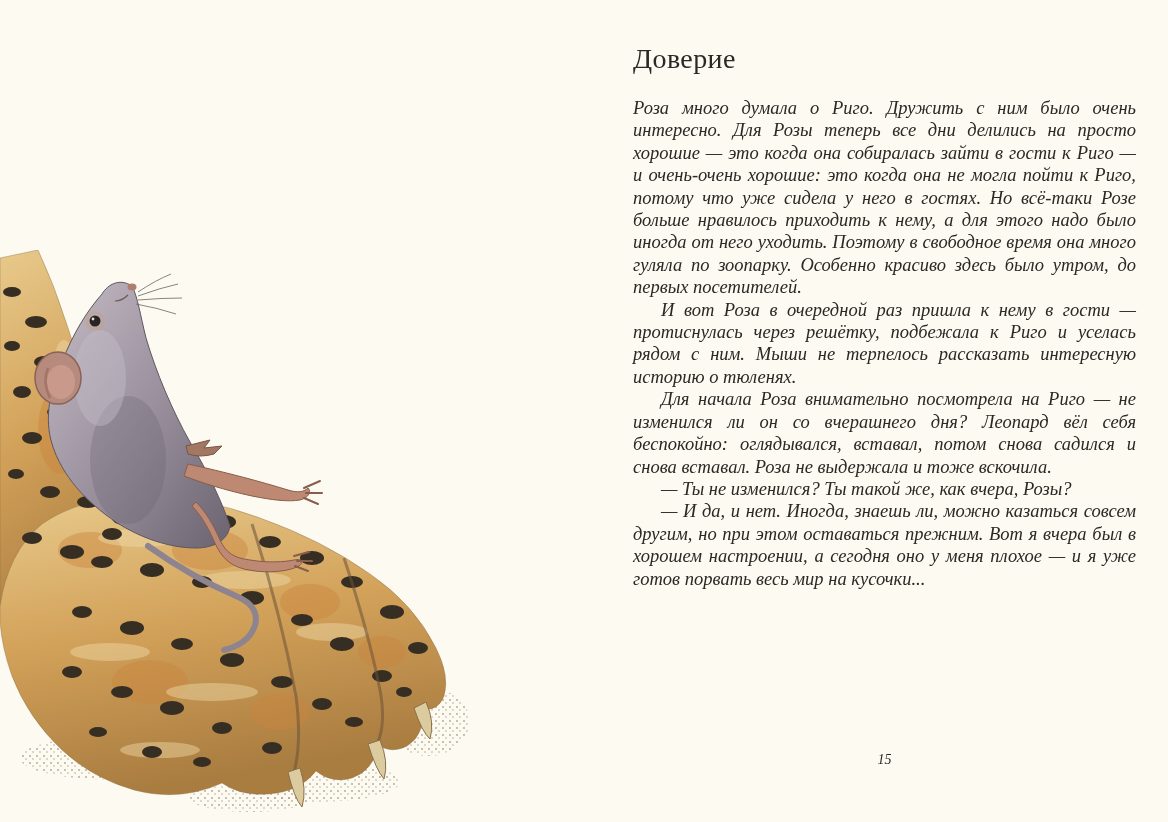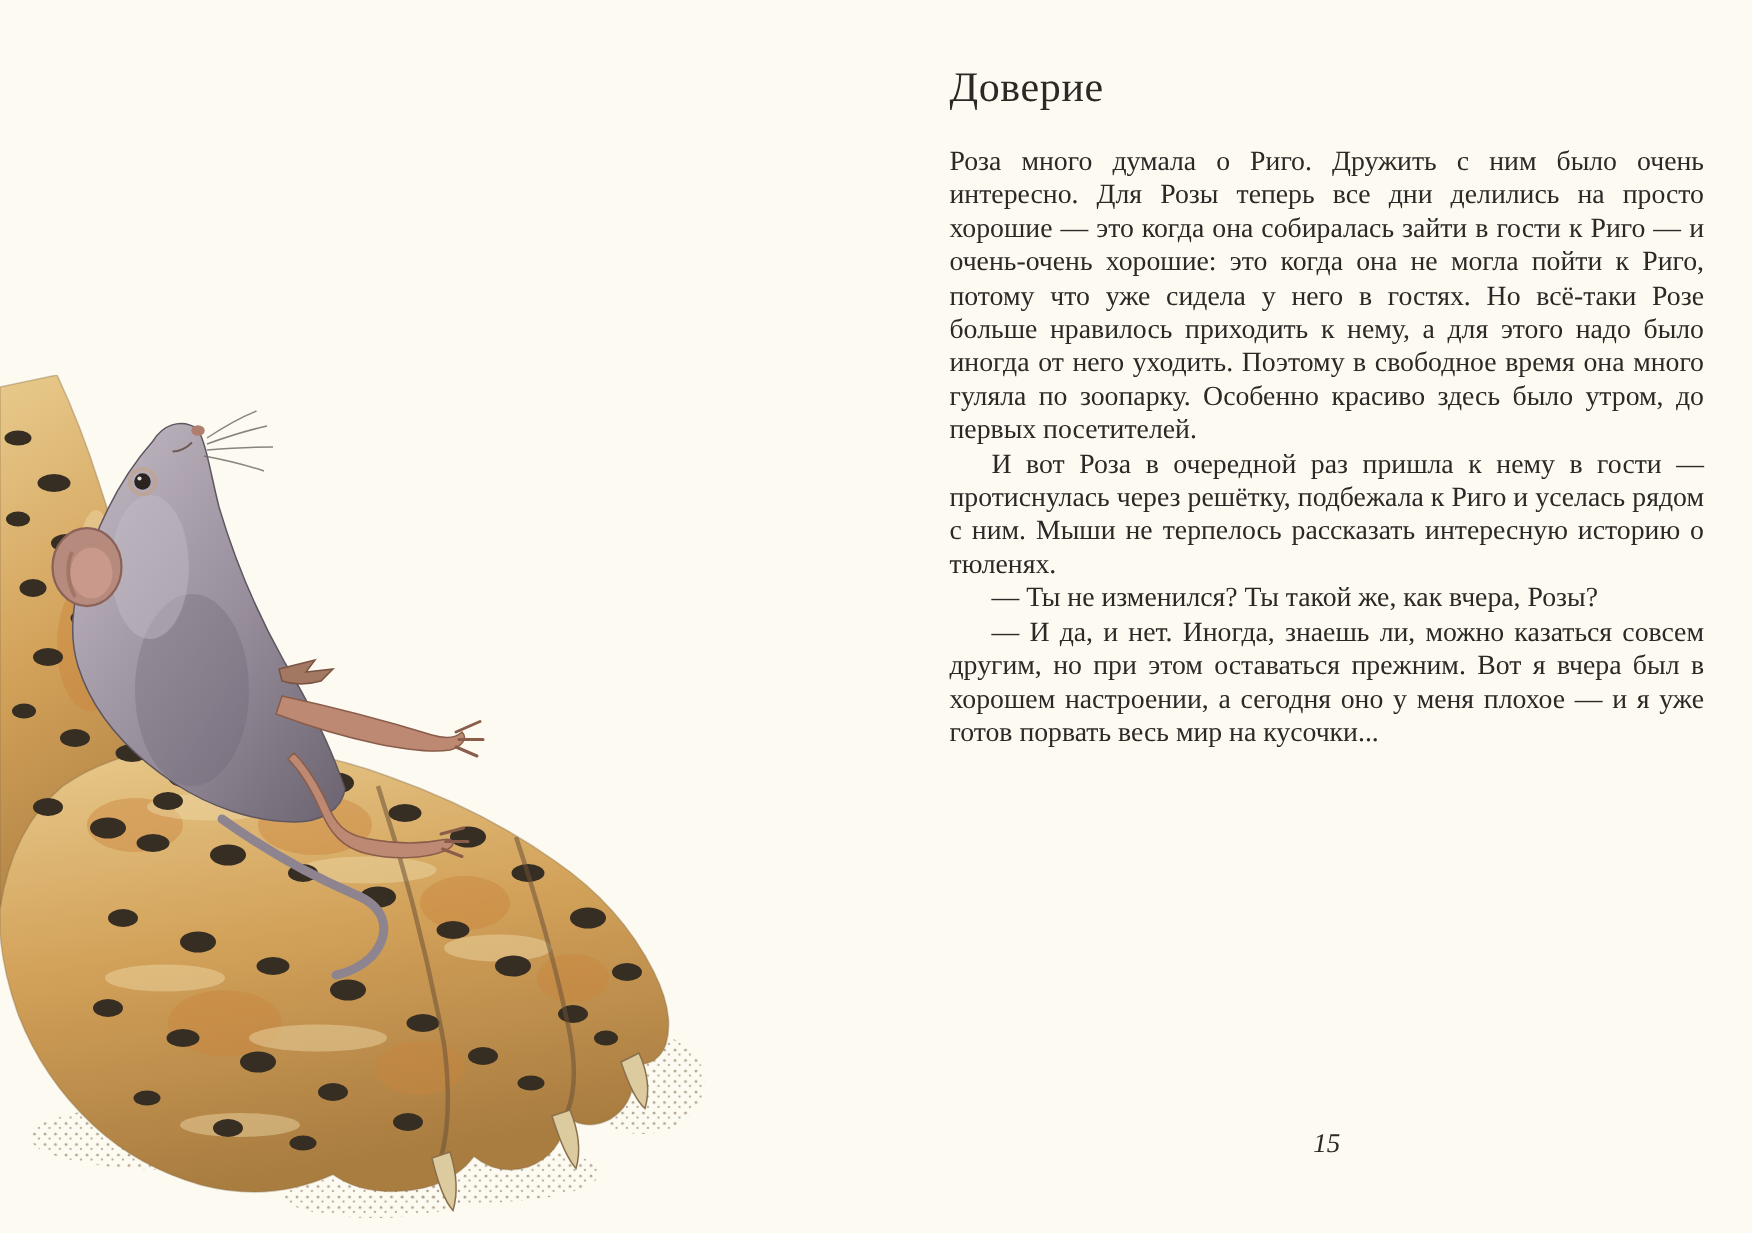--- a/index.html
+++ b/index.html
@@ -10,26 +10,27 @@
   }
   .illustration{position:absolute;left:0;top:250px;width:470px;height:572px;}
   .text-column{position:absolute;left:633px;top:44px;width:503px;}
   .chapter-title{
     margin:0 0 23px 0;font-size:28px;line-height:30px;font-weight:normal;
     letter-spacing:.4px;color:#2B2825;
   }
   .text-column p{
     margin:0;font-size:18.5px;line-height:22.4px;text-align:justify;
     color:#2B2825;
+    font-style:italic;
   }
   p.gap{}
   p.indent{text-indent:28px;}
   .page-number{
     position:absolute;left:633px;top:752px;width:503px;text-align:center;
-    font-style:italic;font-size:18px;color:#2B2825;
+    font-style:italic;font-size:14px;color:#2B2825;
   }
 </style>
 </head>
 <body>
 
 <div class="page">
 
   <svg class="illustration" viewBox="0 0 470 572" role="img" aria-label="Серая мышь Роза полулежит, прислонившись спиной к пятнистой лапе леопарда Риго">
     <defs>
       <linearGradient id="furG" x1="0" y1="0" x2="0.25" y2="1">
@@ -183,18 +184,19 @@
         <path d="M297 311 L312 311"></path>
         <path d="M295 316 L308 321"></path>
       </g>
     </g>
   </svg>
 
   <main class="text-column">
     <h1 class="chapter-title">Доверие</h1>
     <p>Роза много думала о Риго. Дружить с ним было очень интересно. Для Розы теперь все дни делились на просто хорошие — это когда она собиралась зайти в гости к Риго — и очень-очень хорошие: это когда она не могла пойти к Риго, потому что уже сидела у него в гостях. Но всё-таки Розе больше нравилось приходить к нему, а для этого надо было иногда от него уходить. Поэтому в свободное время она много гуляла по зоопарку. Особенно красиво здесь было утром, до первых посетителей.</p>
     <p class="gap indent">И вот Роза в очередной раз пришла к нему в гости — протиснулась через решётку, подбежала к Риго и уселась рядом с ним. Мыши не терпелось рассказать интересную историю о тюленях.</p>
+    <p class="gap indent">Для начала Роза внимательно посмотрела на Риго — не изменился ли он со вчерашнего дня? Леопард вёл себя беспокойно: оглядывался, вставал, потом снова садился и снова вставал. Роза не выдержала и тоже вскочила.</p>
     <p class="indent">— Ты не изменился? Ты такой же, как вчера, Розы?</p>
     <p class="indent">— И да, и нет. Иногда, знаешь ли, можно казаться совсем другим, но при этом оставаться прежним. Вот я вчера был в хорошем настроении, а сегодня оно у меня плохое — и я уже готов порвать весь мир на кусочки...</p>
   </main>
 
   <div class="page-number">15</div>
 </div>
 
 </body></html>

